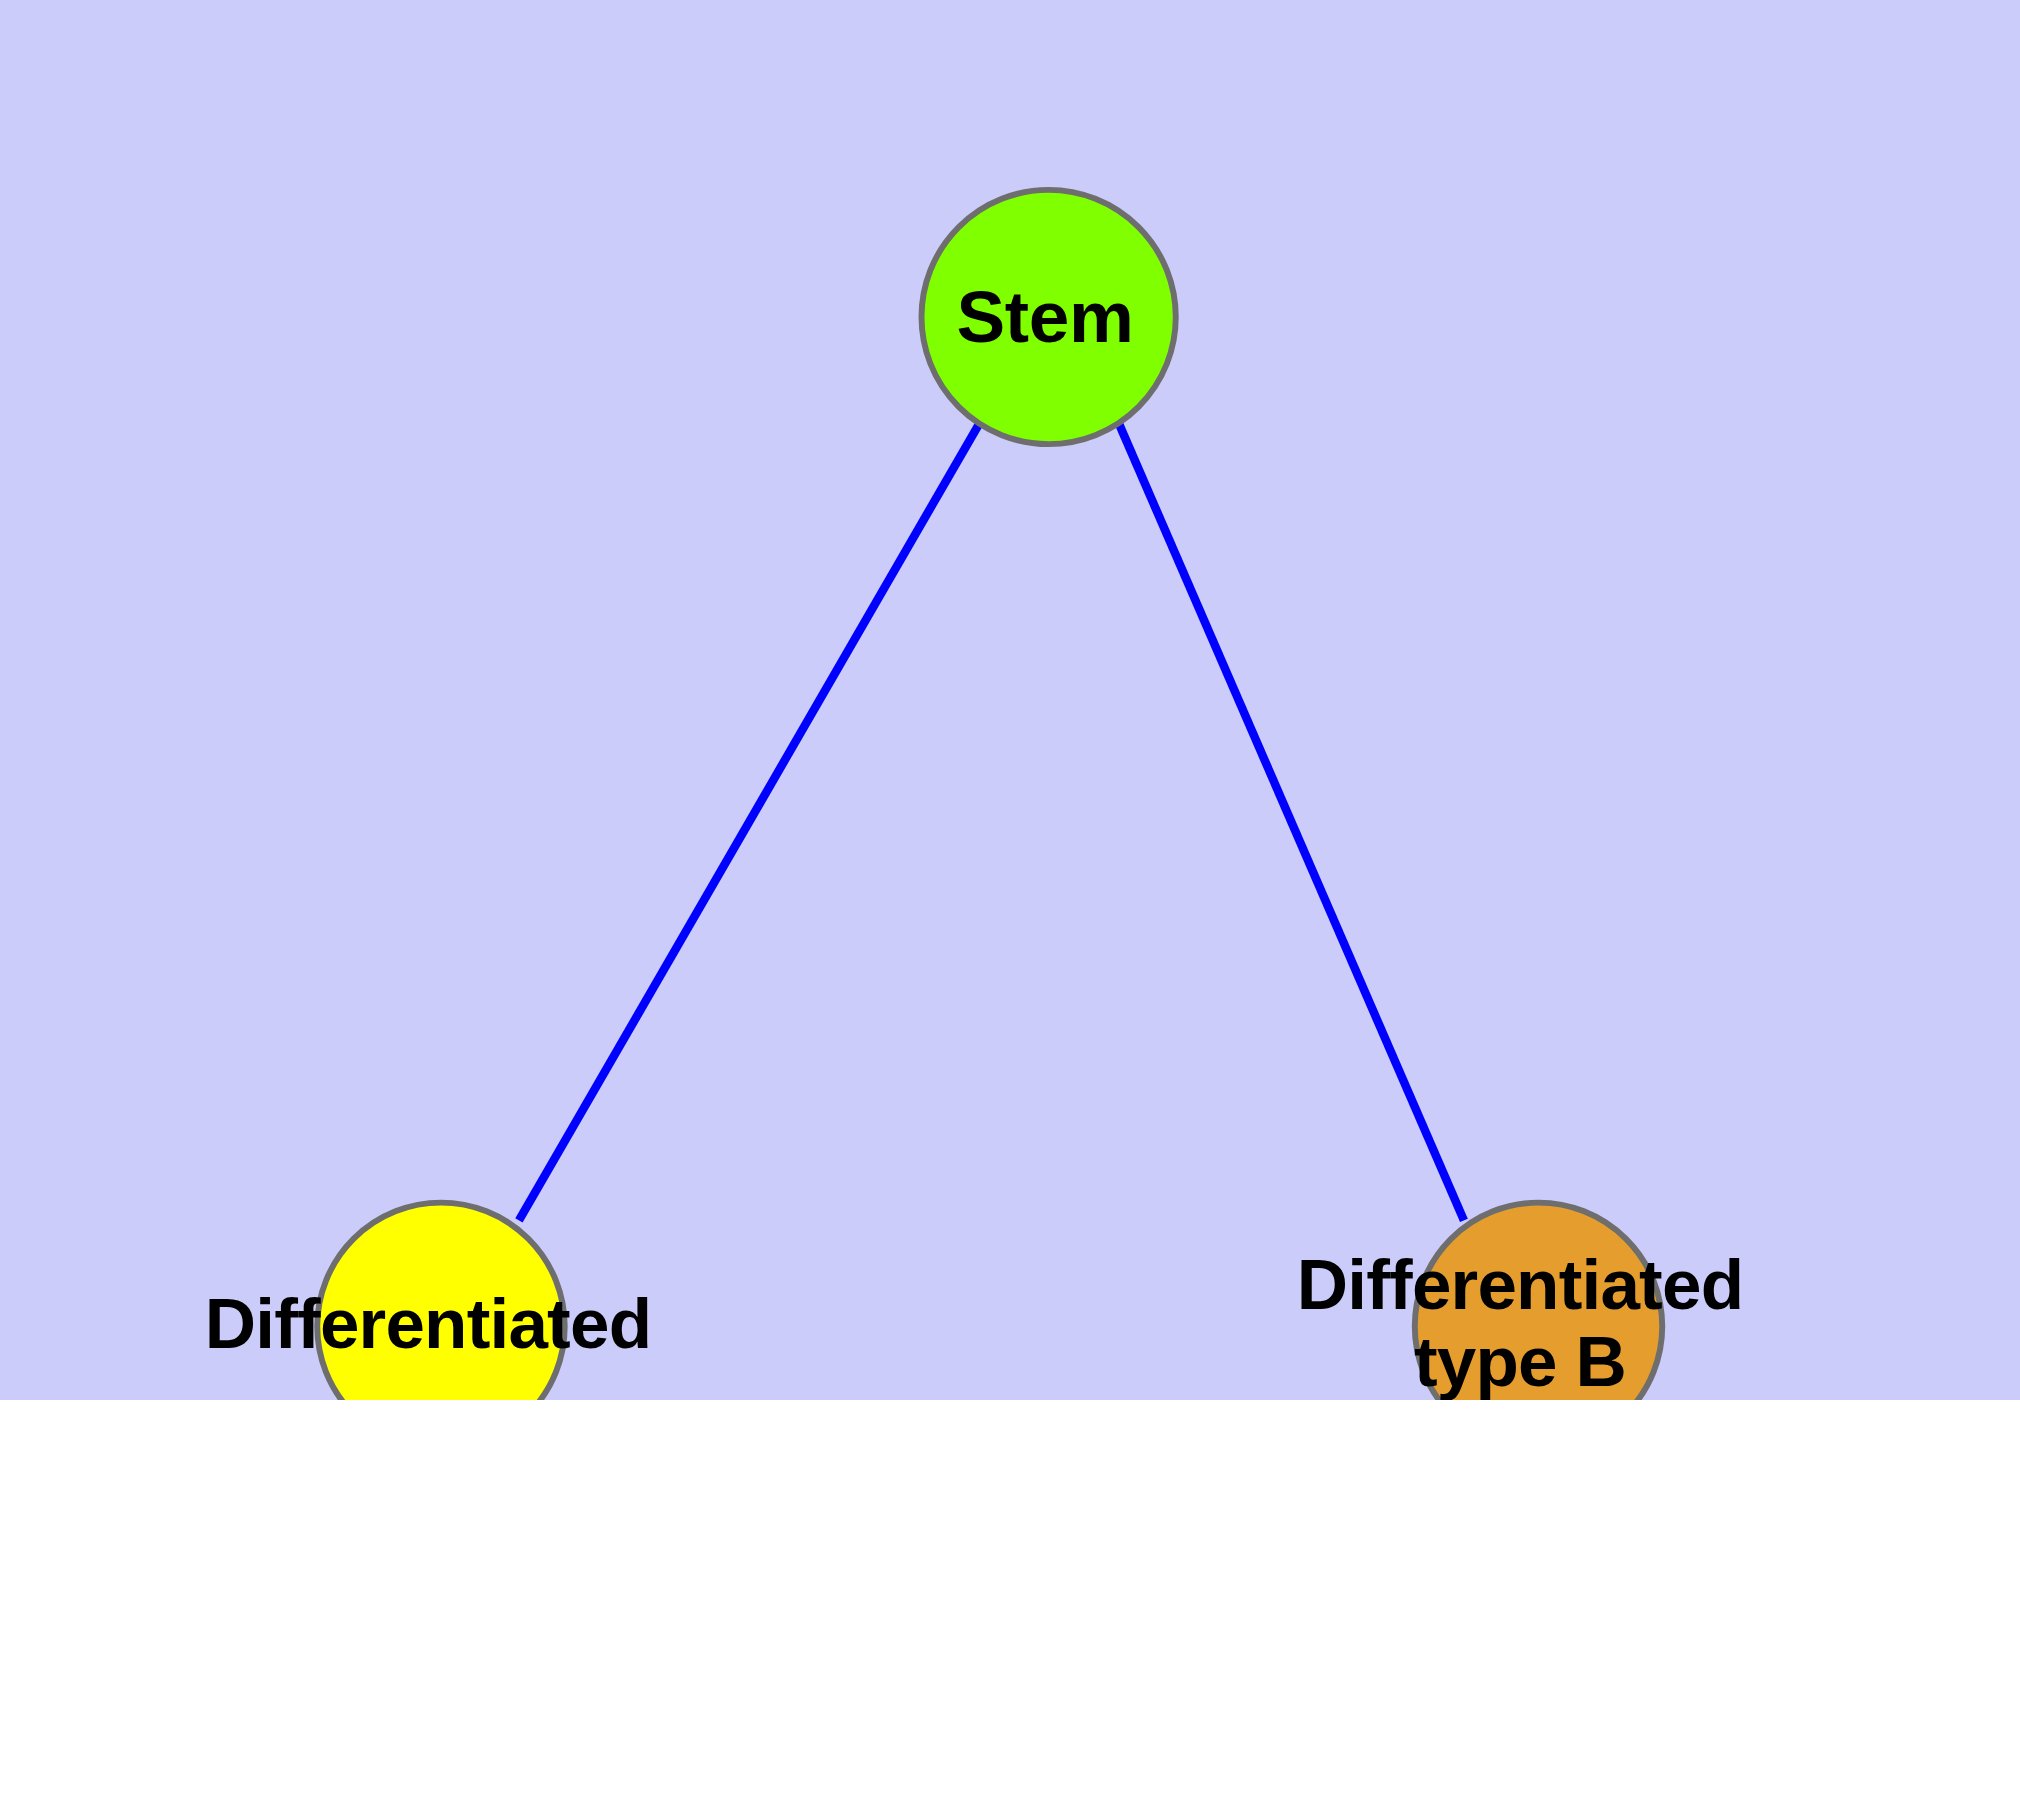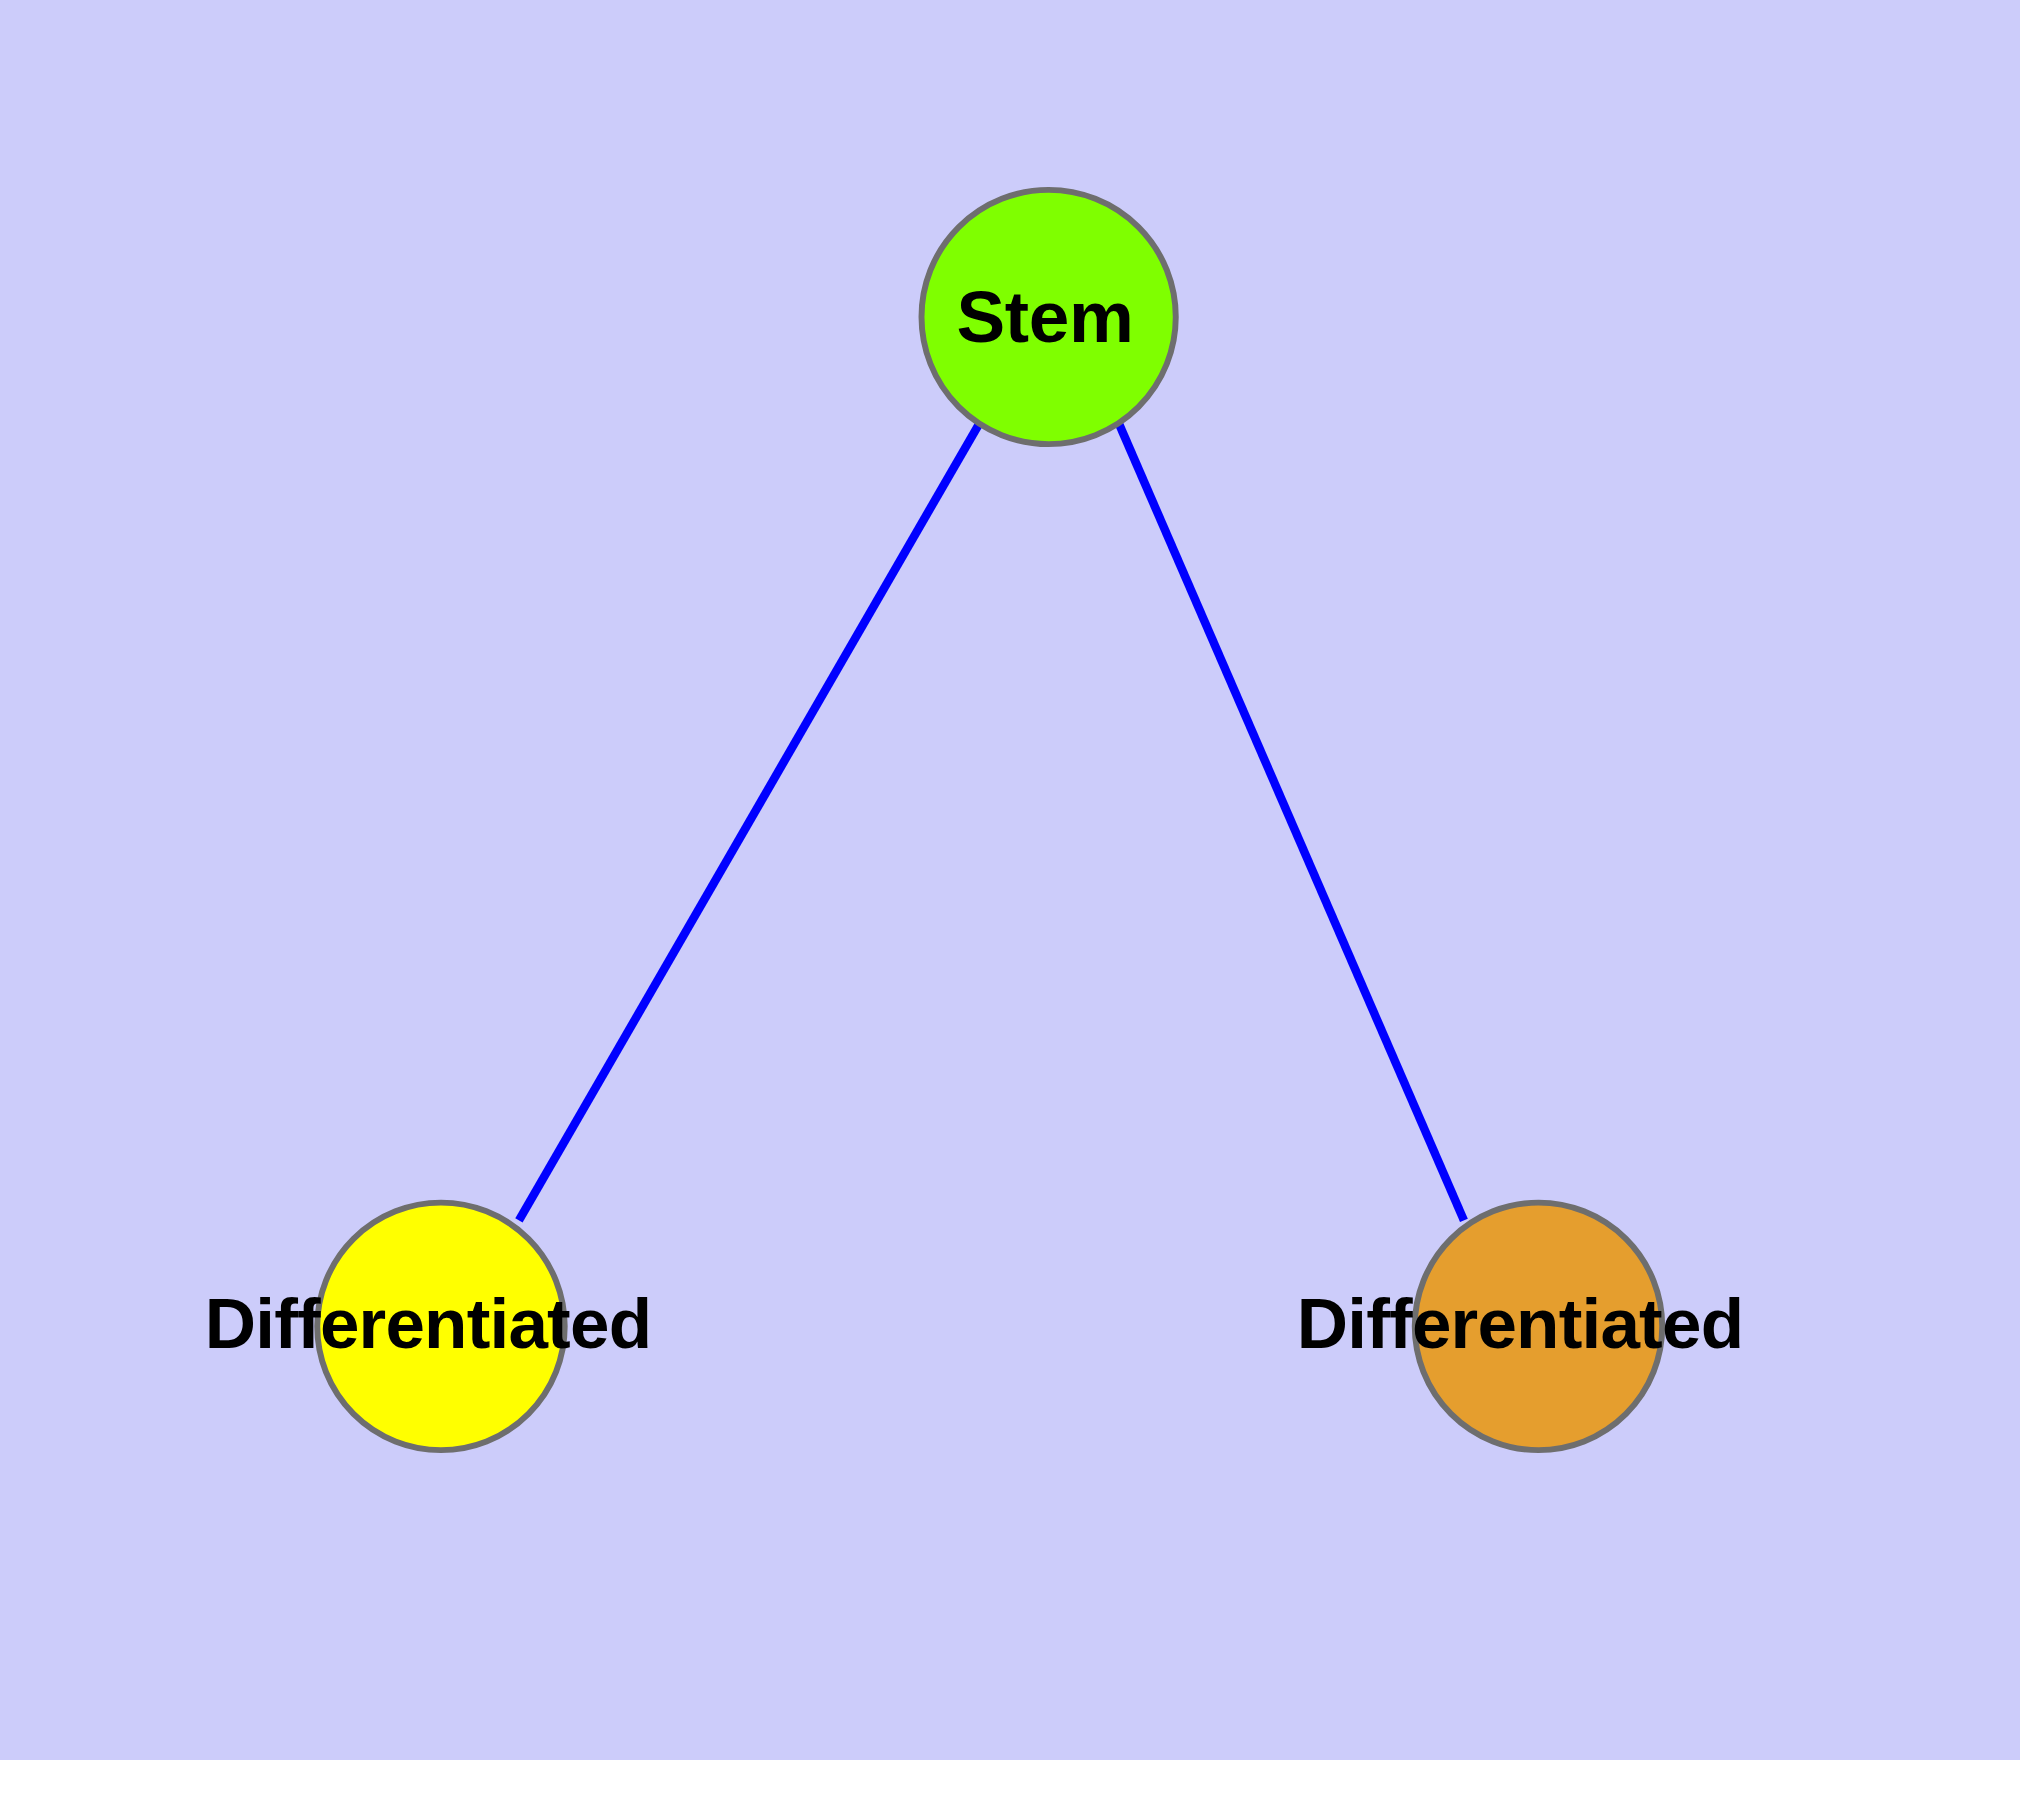--- a/index.html
+++ b/index.html
@@ -40,36 +40,36 @@
     letter-spacing: -0.4px;
   }
   .label-branch {
     font-size: 71px;
     letter-spacing: -0.8px;
   }
 </style>
 </head>
 <body>
 
-<div id="canvas" style="width: 2021px; height: 1760px;">
+<div id="canvas" style="width: 2021px; height: 1400px;">
 
   <div id="bg-layer" style="background: rgb(204, 204, 250);"></div>
 
   <svg id="graph-svg" viewBox="0 0 2384 2138">
     <g id="edges-group">
         <line x1="1155" y1="500" x2="612" y2="1440" stroke="#0000ff" stroke-width="10" stroke-linecap="butt"></line>
         <line x1="1320" y1="500" x2="1727" y2="1440" stroke="#0000ff" stroke-width="10" stroke-linecap="butt"></line>
       </g>
     <g id="nodes-group">
         <circle cx="1237" cy="374" r="150" fill="#7fff00" stroke="#6e6e6e" stroke-width="7"></circle>
         <circle cx="520" cy="1565" r="146" fill="#ffff00" stroke="#6e6e6e" stroke-width="7"></circle>
         <circle cx="1815" cy="1565" r="146" fill="#e59e2e" stroke="#6e6e6e" stroke-width="7"></circle>
       </g>
   </svg>
 
   <div id="labels-layer">
       <div class="node-label label-stem" style="left: 1045px; top: 317px;"><div>Stem</div></div>
       <div class="node-label label-branch" style="left: 428px; top: 1324px;"><div>Differentiated</div></div>
-      <div class="node-label label-branch" style="left: 1520px; top: 1324px;"><div>Differentiated</div></div>
+      <div class="node-label label-branch" style="left: 1520px; top: 1324px;"><div>Differentiated</div><div>type B</div></div>
     </div>
 
 </div>
 
 
 </body></html>

